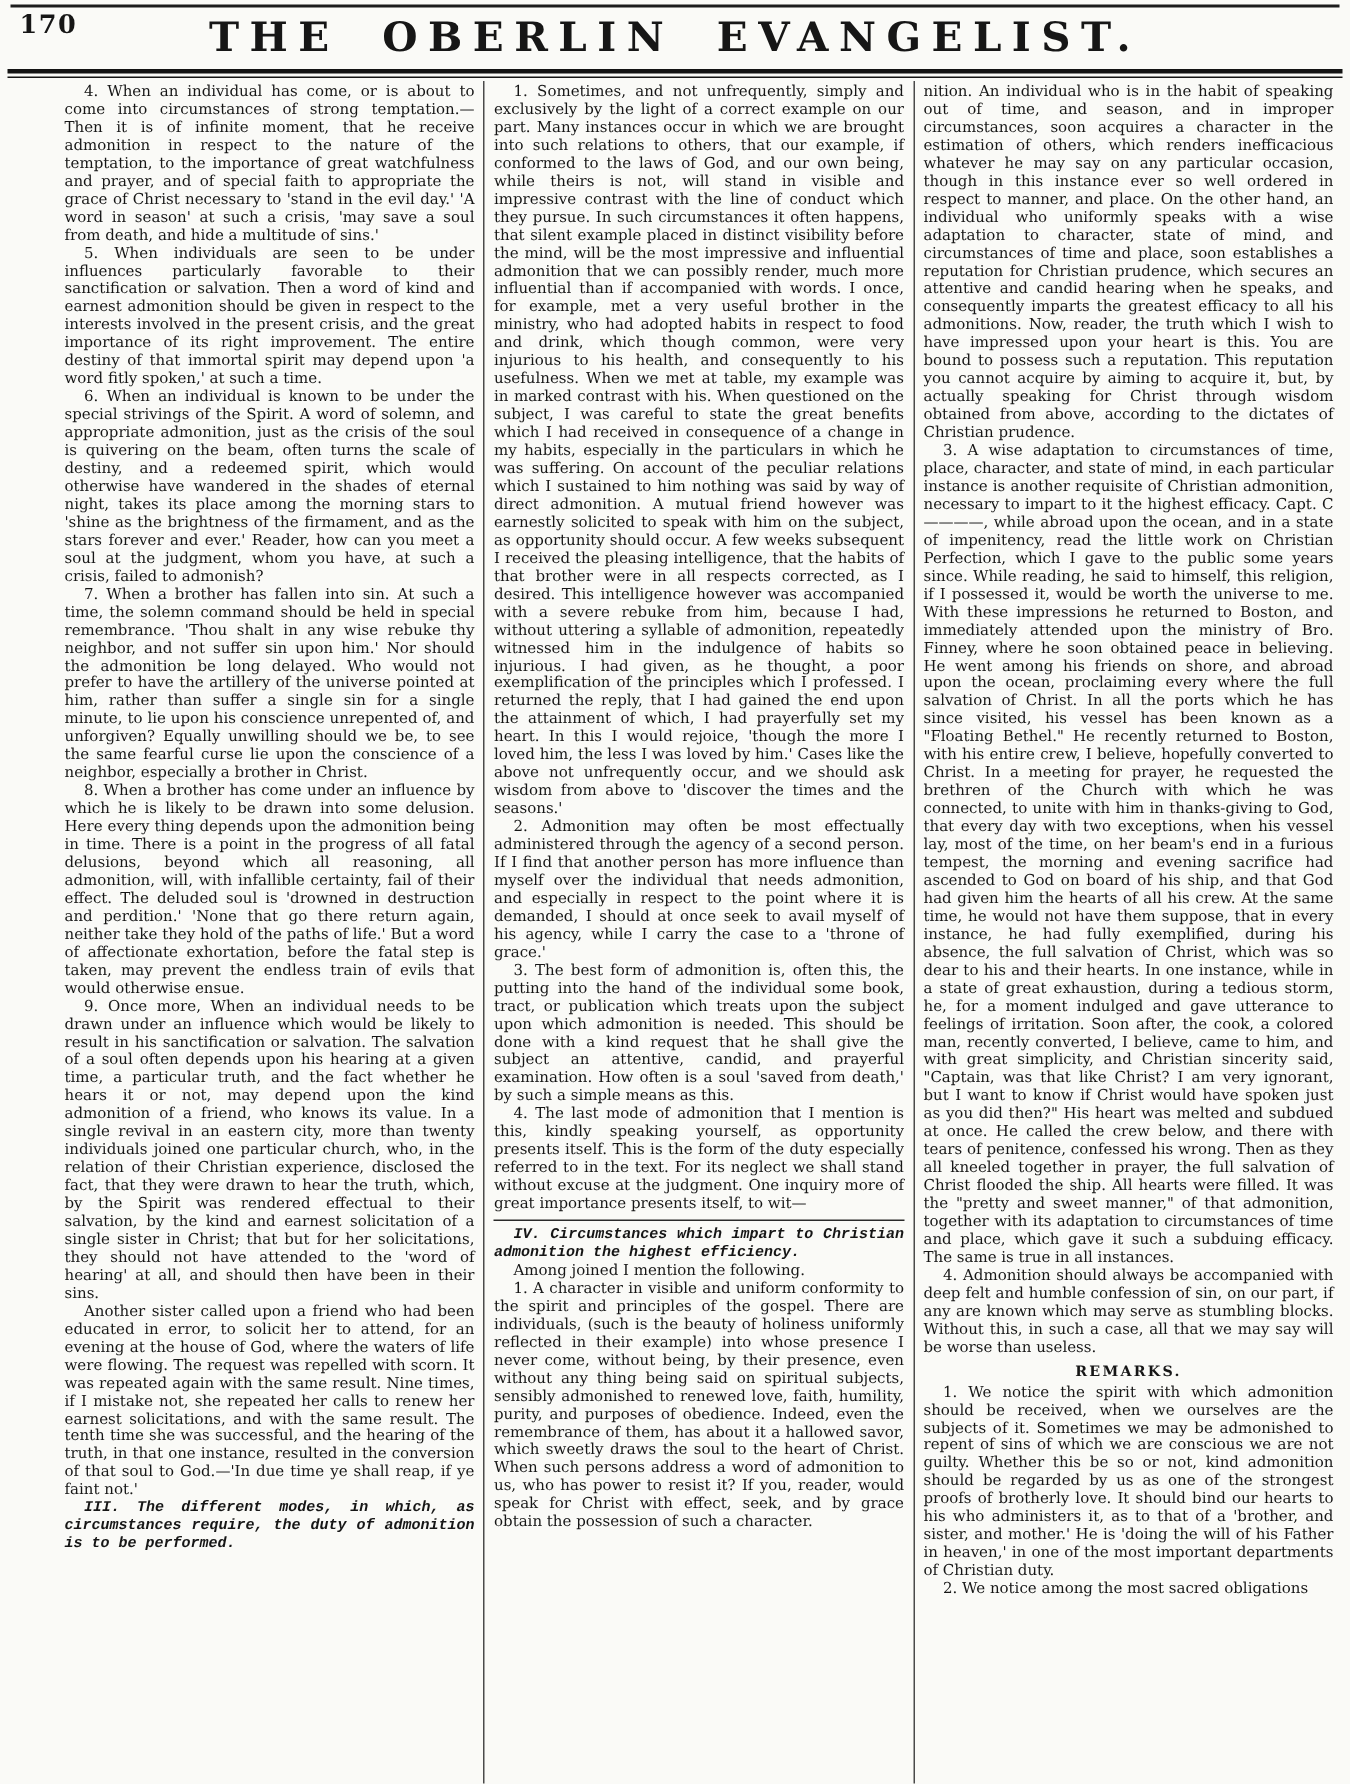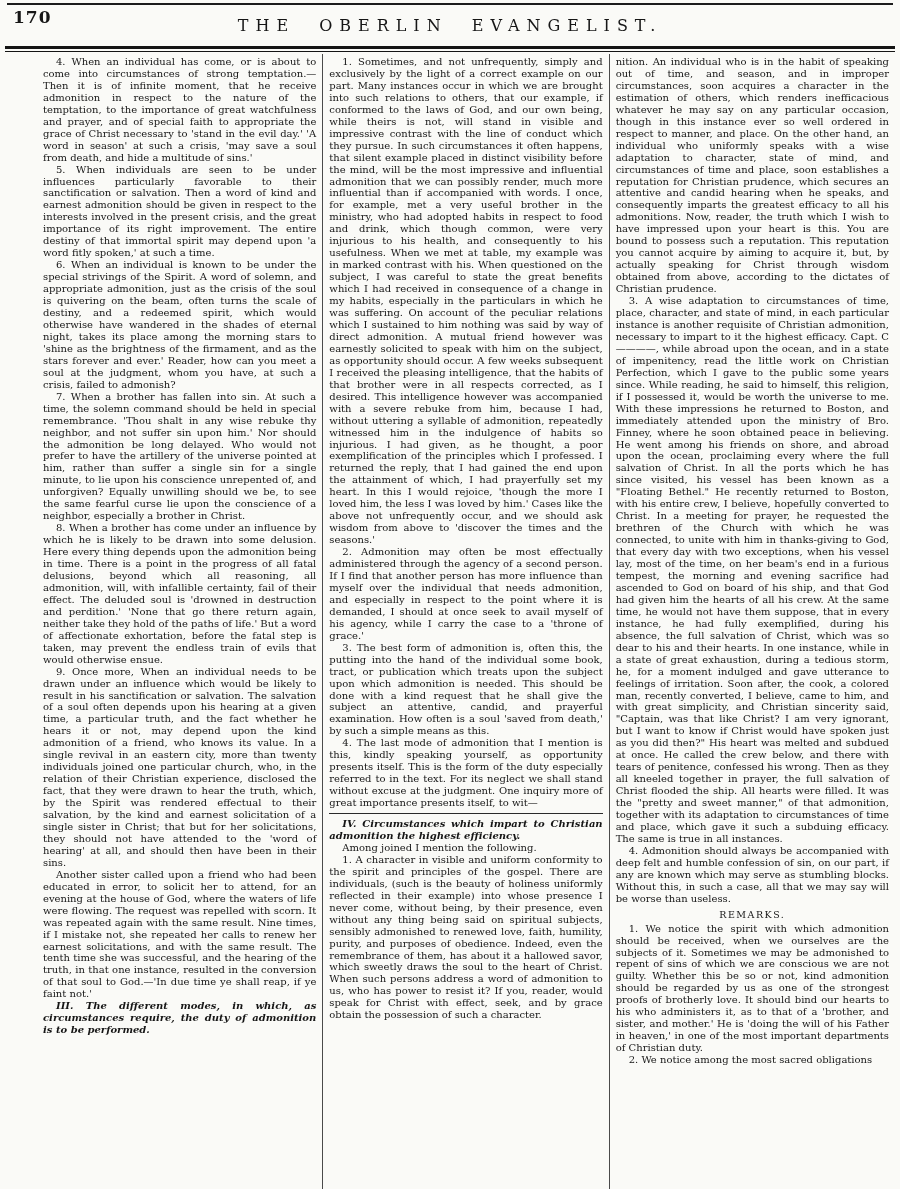--- a/index.html
+++ b/index.html
@@ -13,42 +13,42 @@
   .page{width:900px;height:1189px;box-sizing:border-box;padding:0 5px;}
   .top-rule{border-top:2px solid #1c1c1c;margin:3px 2px 0 2px;}
   .masthead{
     position:relative;height:40px;display:flex;align-items:center;justify-content:center;
   }
   .page-number{
     position:absolute;left:8px;top:2px;
     font-size:17px;font-weight:bold;letter-spacing:1px;
   }
   .paper-title{
-    font-size:16px;font-weight:normal;
+    font-size:27px;font-weight:bold;
     letter-spacing:7px;word-spacing:12px;
     white-space:nowrap;
   }
   .double-rule{border-top:3px solid #141414;border-bottom:1px solid #141414;height:2px;margin:1px 0 2px 0;}
   .columns{
     display:flex;height:1146px;margin-top:2px;margin-left:32px;
   }
   .col{
     flex:1 1 0;
     box-sizing:border-box;
     padding:2px 6px 0 6px;
     font-size:10px;
     line-height:11.95px;
     text-align:justify;
     overflow:hidden;
   }
   .col-sep{width:0;border-left:1px solid #4a4a4a;margin:0;}
   p{margin:0;text-indent:13px;}
   p.noindent{text-indent:0;}
-  p.italic{font-style:italic;font-weight:600;}
-  p.center{text-align:center;text-indent:0;letter-spacing:1.5px;font-size:9.5px;font-weight:normal;margin:4px 0 2px 0;}
+  p.italic{font-style:italic;font-weight:600;font-family:Liberation Mono, monospace;}
+  p.center{text-align:center;text-indent:0;letter-spacing:1.5px;font-size:9.5px;font-weight:bold;margin:4px 0 2px 0;}
   .rule{border-top:1px solid #2a2a2a;margin:4px 0 4px 0;}
 </style>
 </head>
 <body>
 
 <div class="page">
   <div class="top-rule"></div>
   <div class="masthead">
     <span class="page-number">170</span>
     <span class="paper-title">THE OBERLIN EVANGELIST.</span>

